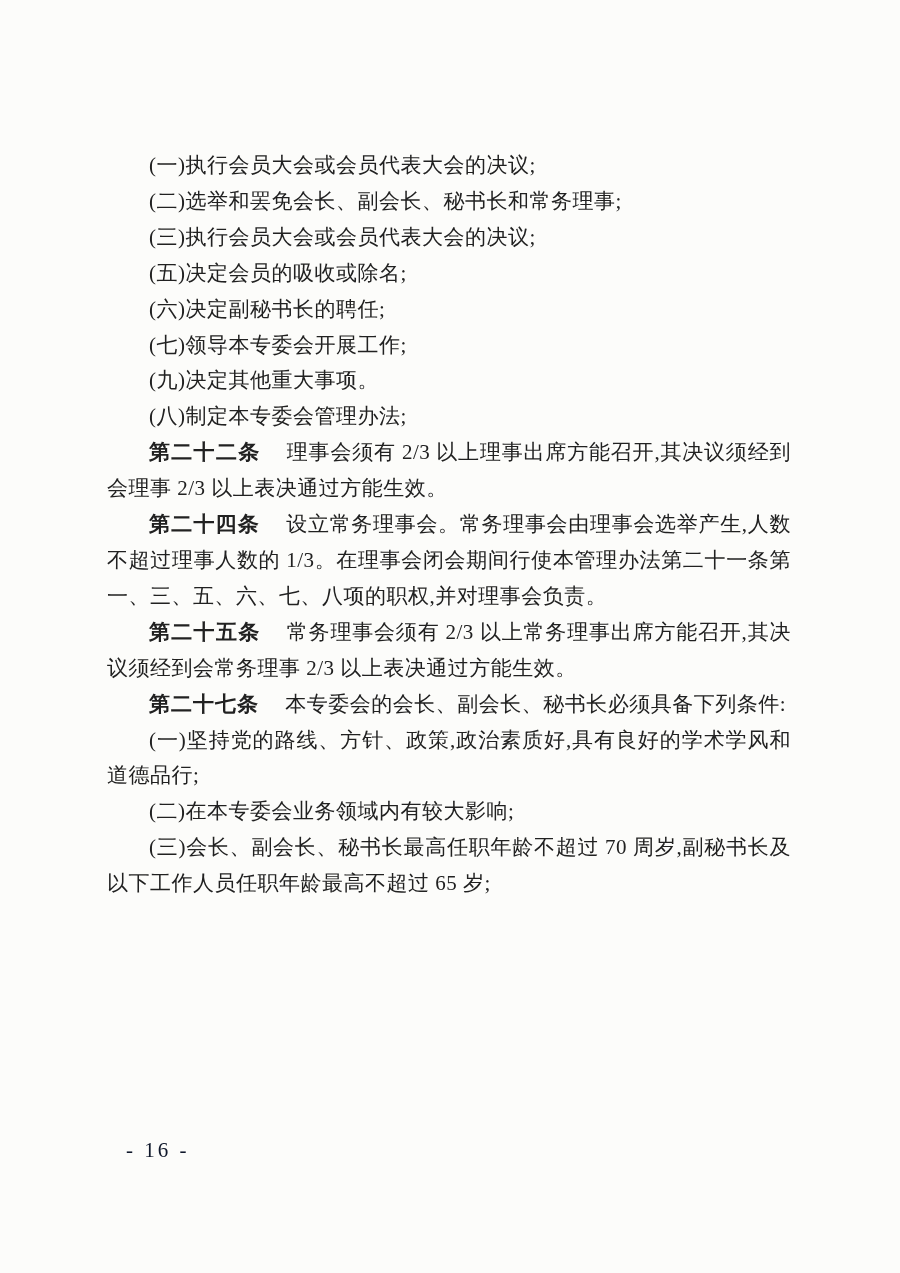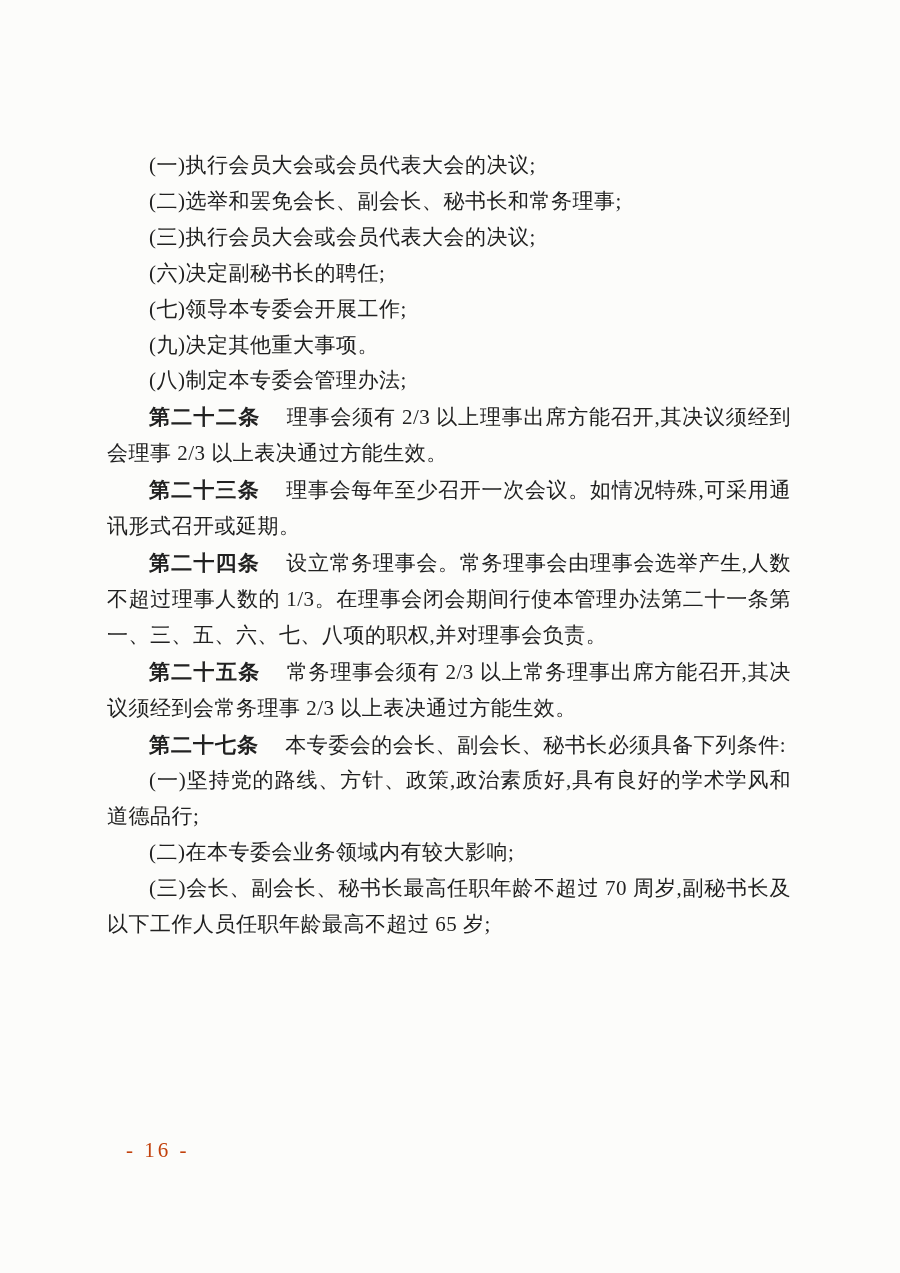--- a/index.html
+++ b/index.html
@@ -26,48 +26,48 @@
     line-height: 35.9px;
     text-align: justify;
   }
   .para {
     margin: 0;
     padding: 0;
     text-indent: 2em;
     letter-spacing: 0.5px;
   }
   .head {
-    font-family: Liberation Sans, sans-serif;
+    font-family: Liberation Serif, serif;
     font-weight: 700;
     margin-right: 1.25em;
     letter-spacing: 1px;
   }
   .folio {
     position: absolute;
     left: 126px;
     top: 1138px;
     font-size: 21px;
     letter-spacing: 3px;
-    color: #c2410c;
+    color: #0f172a;
   }
 </style>
 </head>
 <body>
 
 <div class="page">
   <main class="body-text">
       <p class="para"><span>(一)执行会员大会或会员代表大会的决议;</span></p>
       <p class="para"><span>(二)选举和罢免会长、副会长、秘书长和常务理事;</span></p>
       <p class="para"><span>(三)执行会员大会或会员代表大会的决议;</span></p>
+      <p class="para"><span>(五)决定会员的吸收或除名;</span></p>
       <p class="para"><span>(六)决定副秘书长的聘任;</span></p>
       <p class="para"><span>(七)领导本专委会开展工作;</span></p>
       <p class="para"><span>(九)决定其他重大事项。</span></p>
       <p class="para"><span>(八)制定本专委会管理办法;</span></p>
       <p class="para"><span class="head">第二十二条</span><span>理事会须有 2/3 以上理事出席方能召开,其决议须经到会理事 2/3 以上表决通过方能生效。</span></p>
-      <p class="para"><span class="head">第二十三条</span><span>理事会每年至少召开一次会议。如情况特殊,可采用通讯形式召开或延期。</span></p>
       <p class="para"><span class="head">第二十四条</span><span>设立常务理事会。常务理事会由理事会选举产生,人数不超过理事人数的 1/3。在理事会闭会期间行使本管理办法第二十一条第一、三、五、六、七、八项的职权,并对理事会负责。</span></p>
       <p class="para"><span class="head">第二十五条</span><span>常务理事会须有 2/3 以上常务理事出席方能召开,其决议须经到会常务理事 2/3 以上表决通过方能生效。</span></p>
       <p class="para"><span class="head">第二十七条</span><span>本专委会的会长、副会长、秘书长必须具备下列条件:</span></p>
       <p class="para"><span>(一)坚持党的路线、方针、政策,政治素质好,具有良好的学术学风和道德品行;</span></p>
       <p class="para"><span>(二)在本专委会业务领域内有较大影响;</span></p>
       <p class="para"><span>(三)会长、副会长、秘书长最高任职年龄不超过 70 周岁,副秘书长及以下工作人员任职年龄最高不超过 65 岁;</span></p>
     </main>
   <div class="folio">- 16 -</div>
 </div>
 

